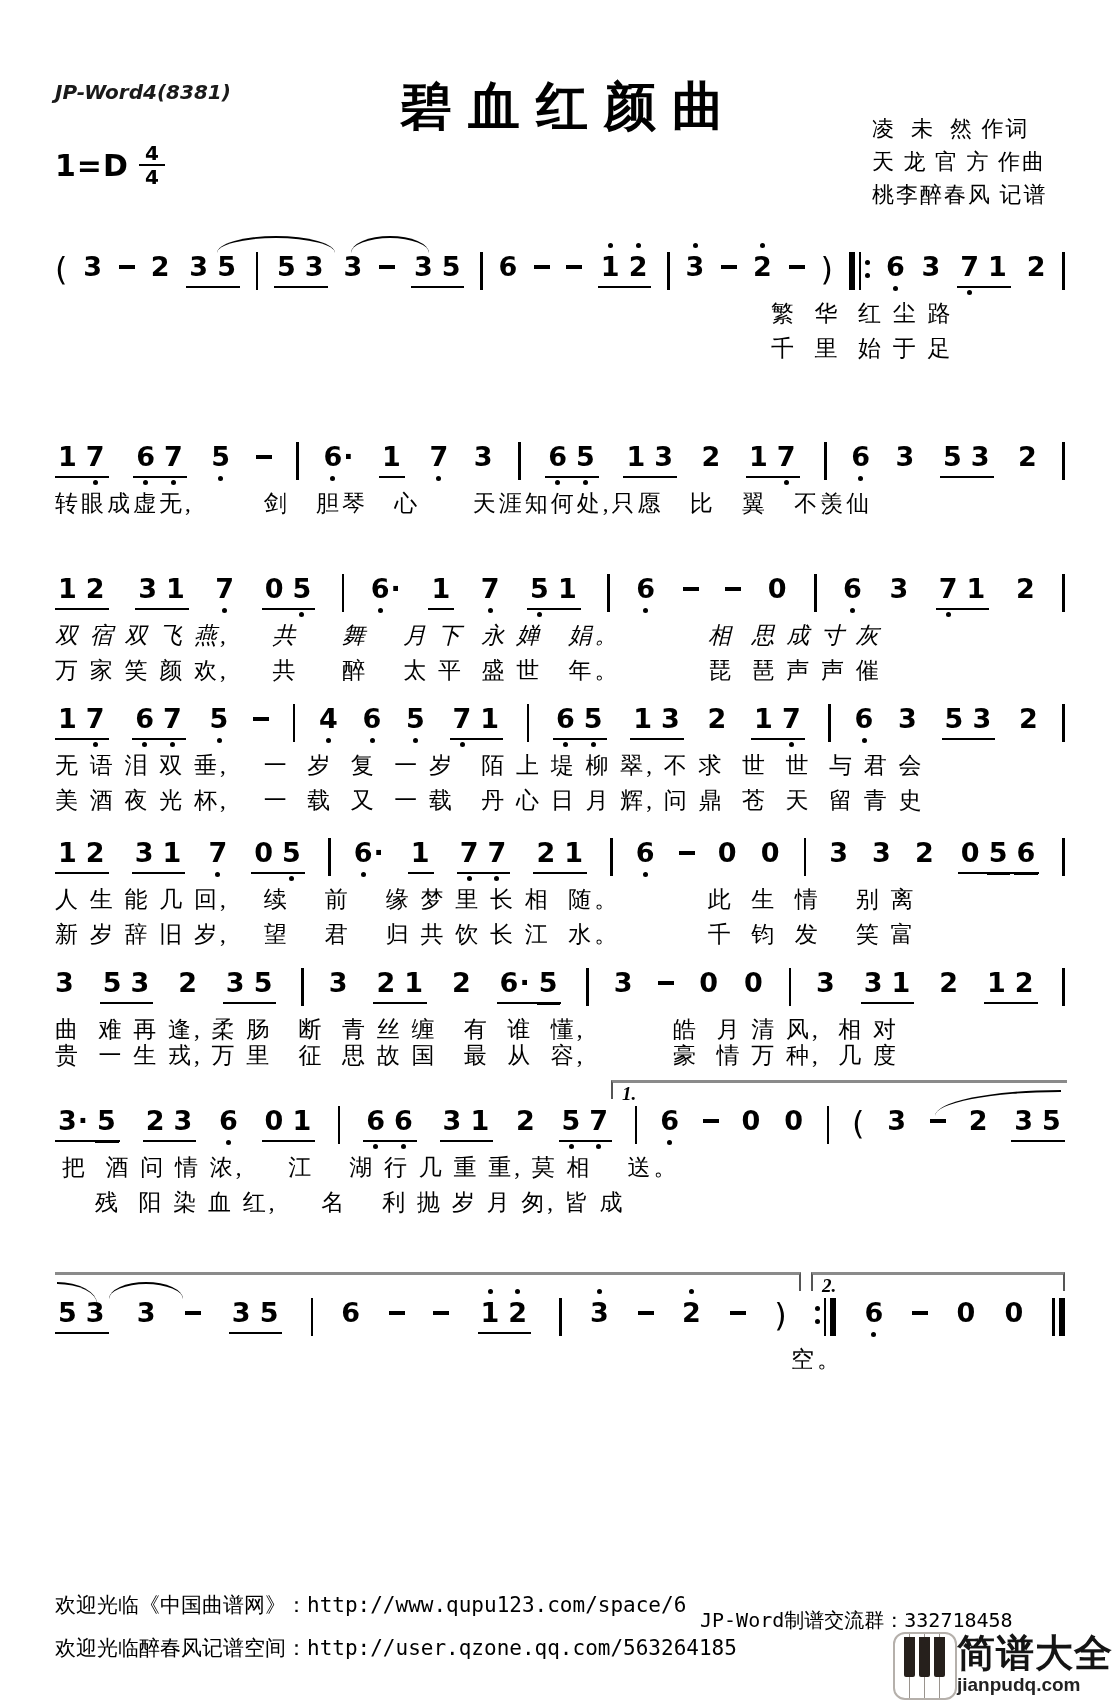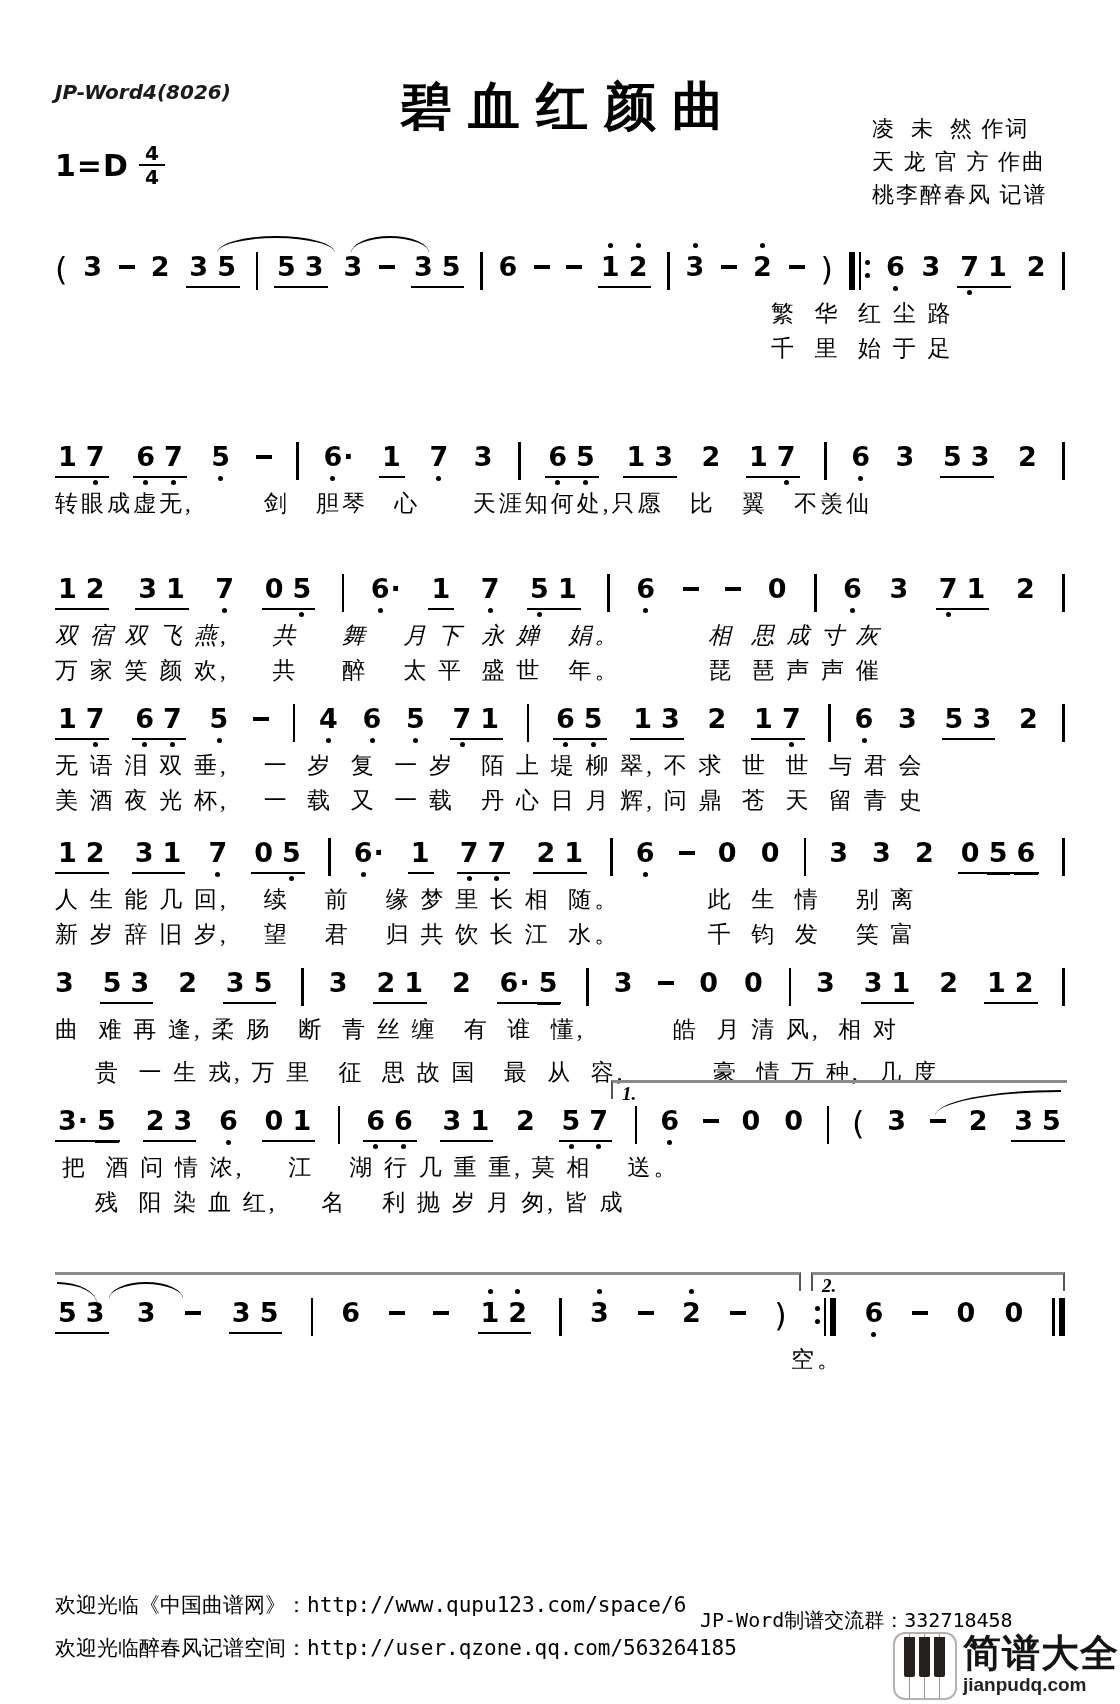--- a/index.html
+++ b/index.html
@@ -45,30 +45,30 @@
   .volta.h-both{border-left:2px solid #555;border-right:2px solid #555;}
   .volta-label{position:absolute;left:9px;top:0px;font:italic 700 19px "Liberation Serif",serif;}
   
   .footer-left{position:absolute;left:55px;top:1584px;font:21px "DejaVu Sans Mono",monospace;line-height:43px;white-space:pre;}
   .footer-right{position:absolute;left:700px;top:1607px;font:20px "DejaVu Sans Mono",monospace;}
   
   .logo{position:absolute;left:893px;top:1632px;display:flex;align-items:flex-start;}
   .piano{position:relative;width:60px;height:64px;border:2px solid #b5b0ab;border-radius:12px;background:#fff;overflow:hidden;}
   .piano .wk{position:absolute;top:0;bottom:0;width:1px;background:#9a948e;}
   .piano .bk{position:absolute;top:3px;width:11px;height:40px;background:#26201c;border-radius:0 0 2px 2px;}
-  .logo-text{margin-left:6px;}
+  .logo-text{}
   .logo-name{font:700 38px/42px "Liberation Sans",sans-serif;letter-spacing:1px;color:#141414;}
   .logo-domain{font:700 19px/22px "Liberation Sans",sans-serif;color:#222;}
 </style>
 </head>
 <body>
 
 <div class="page">
 
-  <div class="watermark">JP-Word4(8026)</div>
+  <div class="watermark">JP-Word4(8381)</div>
   <div class="title">碧血红颜曲</div>
 
   <div class="keysig">
     <span class="k">1=D</span>
     <span class="tsig">
       <div class="tn">4</div>
       <div class="tn">4</div>
     </span>
   </div>
 
@@ -392,21 +392,21 @@
           <span class="nt">2</span>
           <span class="grp">
             <span class="nt">1</span>
             <span class="nt">2</span>
           </span>
           <span class="barline">
             <span class="bar" style="width: 2.5px;"></span>
           </span>
         </div>
         <div class="lyric" style="left: 0px; top: 46px;">曲  难 再 逢, 柔 肠   断  青 丝 缠   有  谁  懂,          皓  月 清 风,  相 对</div>
-        <div class="lyric" style="left: 0px; top: 89px; margin-left: 40px;">贵  一 生 戎, 万 里   征  思 故 国   最  从  容,          豪  情 万 种,  几 度</div>
+        <div class="lyric" style="left: 0px; top: 72px;">贵  一 生 戎, 万 里   征  思 故 国   最  从  容,          豪  情 万 种,  几 度</div>
       </div>
       <div class="system" style="top: 1106px;">
         <div class="volta h-left" style="left: 556px; width: 454px;">
           <span class="volta-label">1.</span>
         </div>
         <div class="notes-row">
           <span class="grp">
             <span class="nt">3·</span>
             <span class="nt u2">5</span>
           </span>

